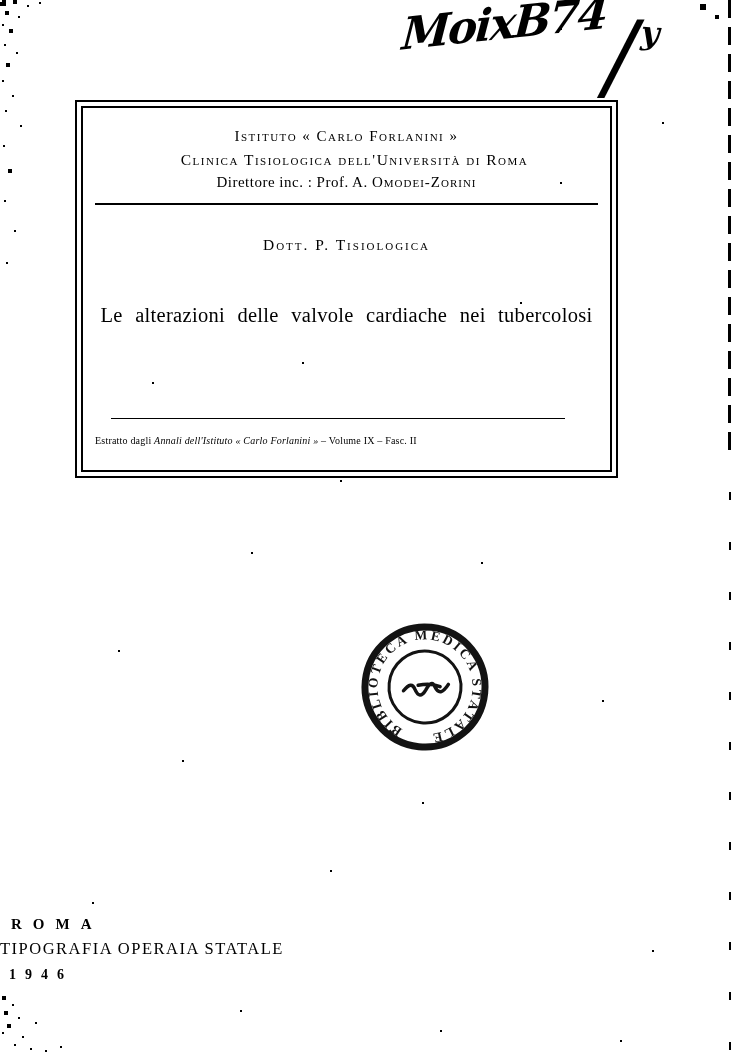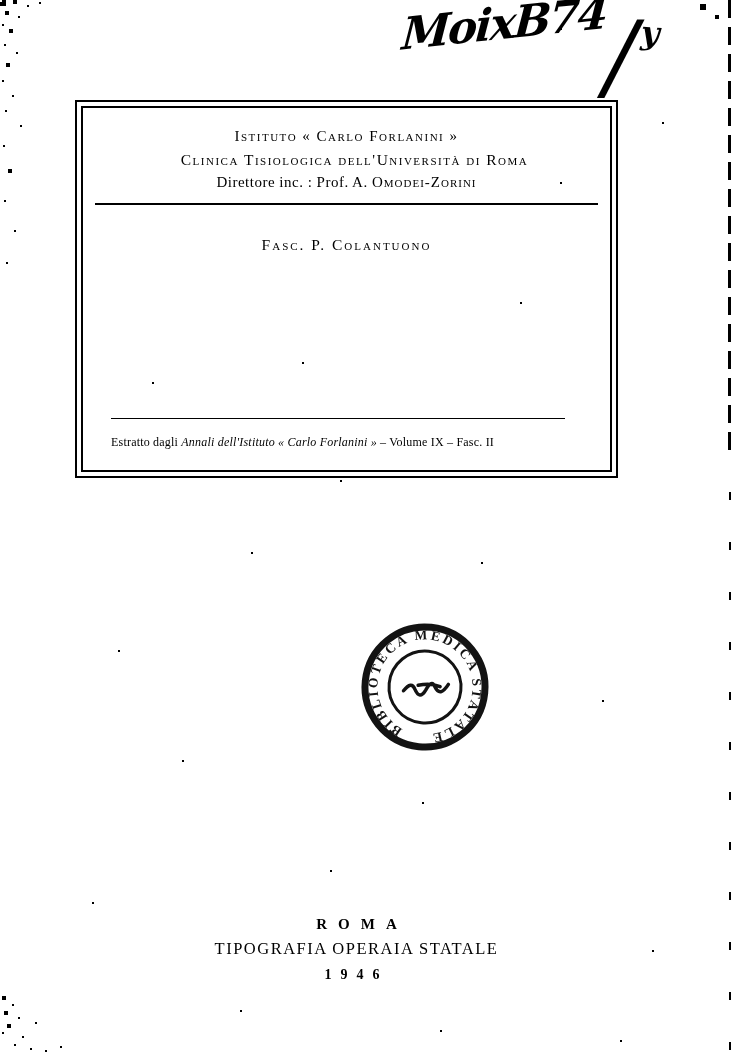--- a/index.html
+++ b/index.html
@@ -57,39 +57,39 @@
   .tb-line{position:absolute;left:0;right:0;text-align:center;white-space:nowrap;}
   .tb-institute{top:20px;font-size:15px;font-variant:small-caps;letter-spacing:1.5px;}
   .tb-clinic{top:43px;font-size:15.5px;font-variant:small-caps;letter-spacing:1.5px;margin-left:16px;}
   .tb-director{top:66px;font-size:15px;letter-spacing:.5px;}
   .tb-director .dir-name{font-variant:small-caps;letter-spacing:1px;}
   .tb-rule1{position:absolute;top:95px;left:12px;right:12px;border-top:2px solid #000;}
   .tb-author{top:128px;font-size:15.5px;font-variant:small-caps;letter-spacing:2px;}
   .tb-title{top:196px;font-size:20.5px;word-spacing:7px;letter-spacing:.3px;}
   .tb-rule2{position:absolute;top:310px;left:28px;width:454px;border-top:1.5px solid #000;}
   .tb-extract{
-    position:absolute;top:327px;left:28px;right:14px;
-    font-size:12px;white-space:nowrap;letter-spacing:.2px;
+    position:absolute;top:327px;left:12px;right:14px;
+    font-size:10px;white-space:nowrap;letter-spacing:.2px;
   }
   .tb-extract .ex-journal{font-style:italic;}
   
   .stamp{
     position:absolute;left:358px;top:620px;
     width:134px;height:134px;
     transform:rotate(186deg);
     opacity:.92;
   }
   
   .imprint{
     position:absolute;left:0;right:18px;top:917px;
-    text-align:center;line-height:1;
+    line-height:1;
   }
   .imp-city{font-size:15px;font-weight:bold;letter-spacing:11px;padding-left:11px;}
   .imp-printer{font-size:16.5px;letter-spacing:1.5px;margin-top:9px;}
-  .imp-year{font-size:14px;font-weight:bold;letter-spacing:9px;margin-top:10px;}
+  .imp-year{font-size:14px;font-weight:bold;letter-spacing:9px;padding-left:9px;margin-top:10px;}
   
   .speck{position:absolute;width:2px;height:2px;background:transparent;}
   .speck-tl{left:0;top:0;box-shadow:
     2px 2px 0 2px #000,14px 1px 0 1px #000,27px 5px 0 #000,39px 2px 0 #000,
     6px 12px 0 1px #000,18px 16px 0 #000,2px 24px 0 #000,10px 30px 0 1px #000,
     4px 44px 0 #000,16px 52px 0 #000,7px 64px 0 1px #000,2px 80px 0 #000,
     12px 95px 0 #000,5px 110px 0 #000,20px 125px 0 #000,3px 145px 0 #000,
     9px 170px 0 1px #000,4px 200px 0 #000,14px 230px 0 #000,6px 262px 0 #000;}
   .speck-scatter{left:0;top:0;box-shadow:
     560px 28px 0 #000,702px 6px 0 2px #000,716px 16px 0 1px #000,
@@ -124,22 +124,23 @@
 
   <div class="title-box">
     <div class="title-box-inner">
 
       <div class="tb-line tb-institute">Istituto « Carlo Forlanini »</div>
       <div class="tb-line tb-clinic">Clinica Tisiologica dell'Università di Roma</div>
       <div class="tb-line tb-director"><span>Direttore inc. : Prof. A. </span><span class="dir-name">Omodei-Zorini</span></div>
 
       <div class="tb-rule1"></div>
 
-      <div class="tb-line tb-author">Fasc. P. Colantuono</div>
+      <div class="tb-line tb-author">Dott. P. Tisiologica</div>
 
+      <div class="tb-line tb-title">Le alterazioni delle valvole cardiache nei tubercolosi</div>
 
       <div class="tb-rule2"></div>
 
       <div class="tb-extract"><span>Estratto dagli </span><span class="ex-journal">Annali dell'Istituto « Carlo Forlanini »</span><span> – Volume IX – Fasc. II</span></div>
     </div>
   </div>
 
   <svg class="stamp" viewBox="0 0 134 134">
     <defs>
       <path id="stamp-text-circle" d="M 67,19.5 A 47.5,47.5 0 1 1 66.9,19.5"></path>

